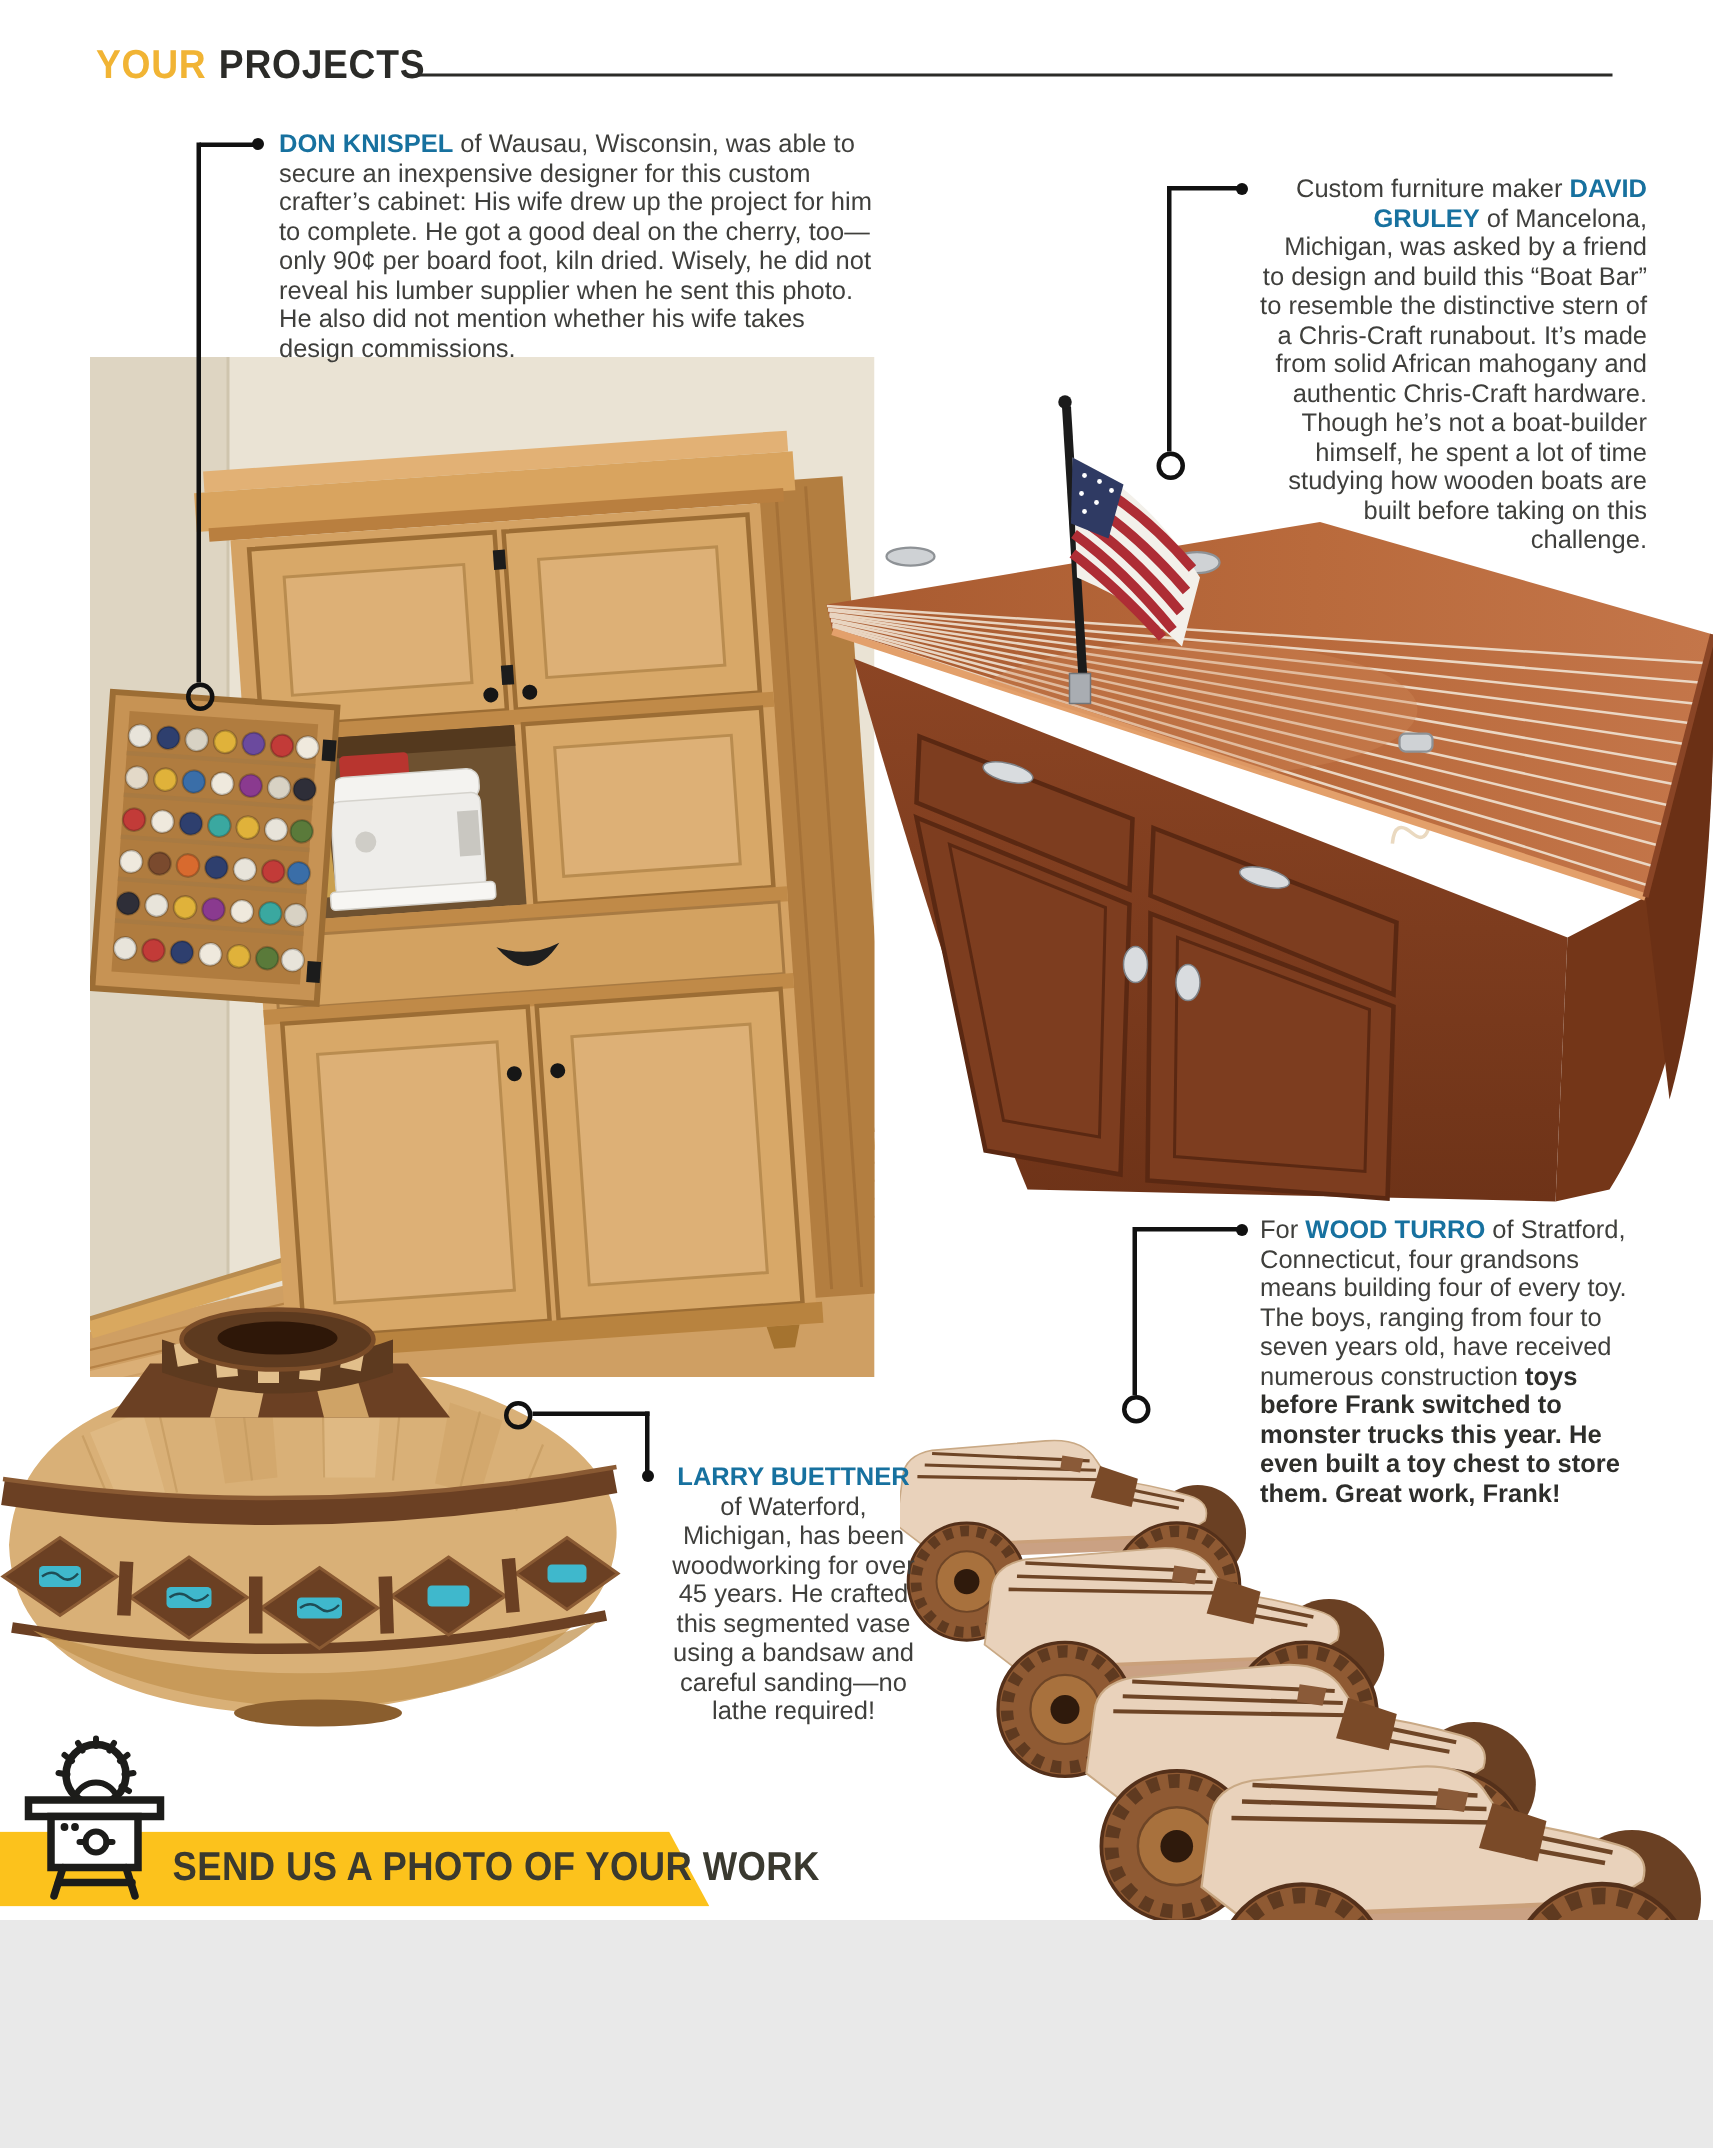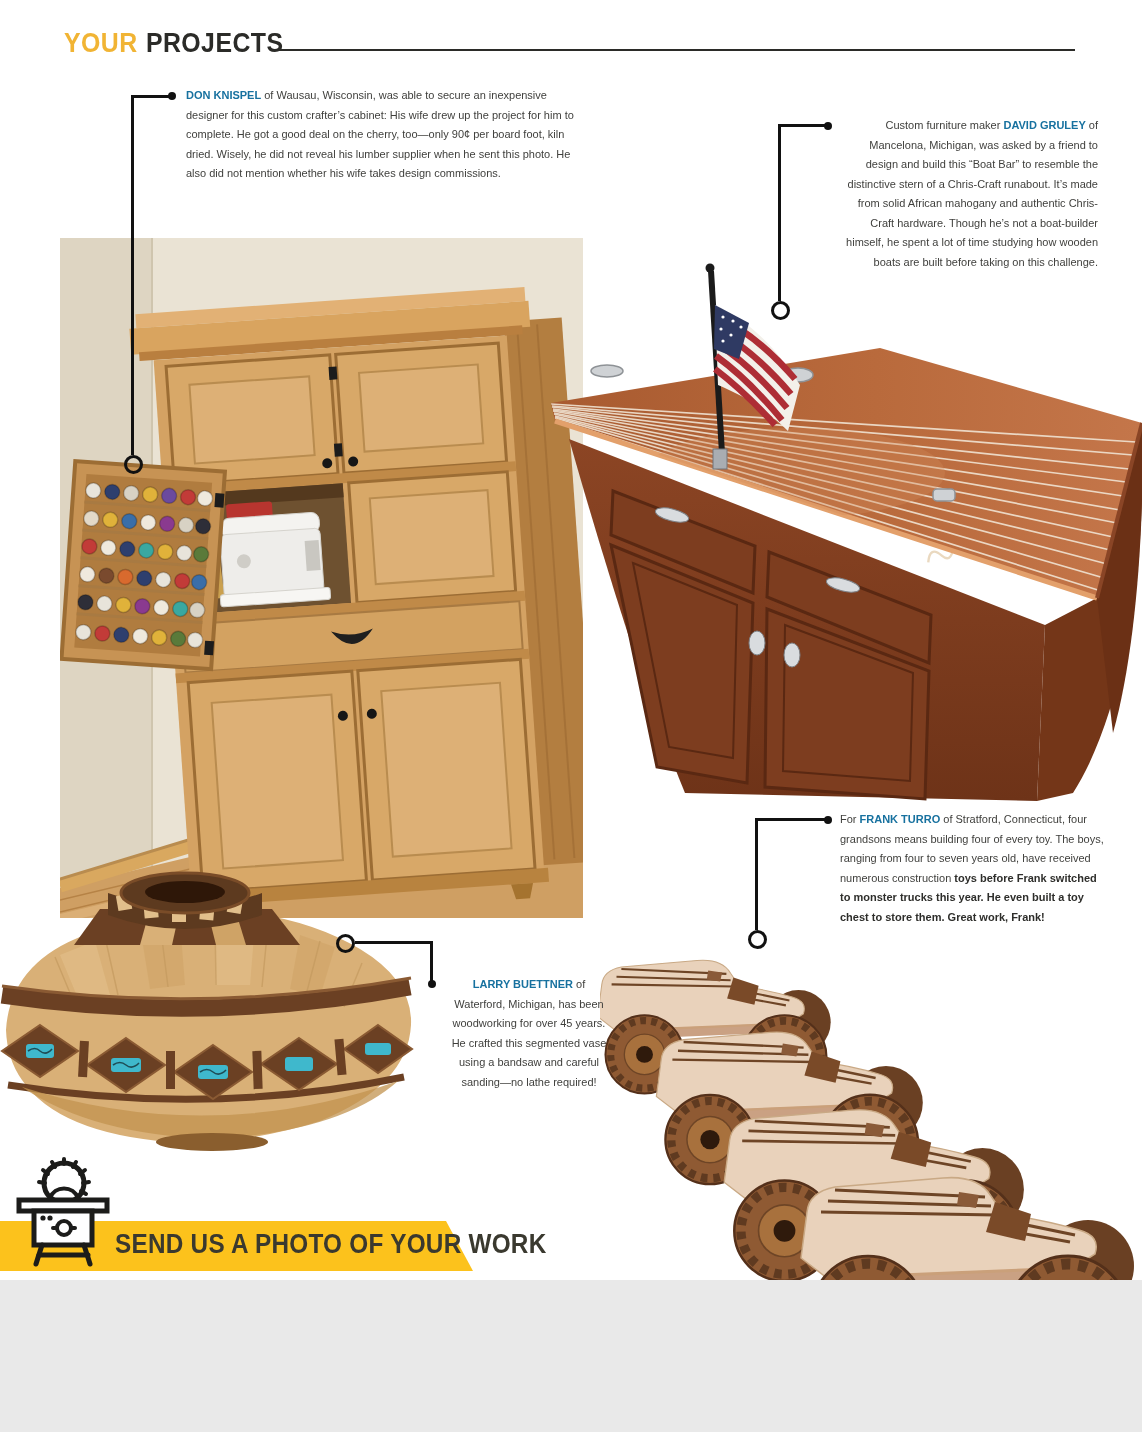--- a/index.html
+++ b/index.html
@@ -4,21 +4,21 @@
 <style>
   html,body{margin:0;padding:0;background:#e9e9e9;}
   .page{position:relative;width:1142px;height:1280px;background:#ffffff;overflow:hidden;
         font-family:"Liberation Sans",sans-serif;color:#3f3f3c;}
   
   .hdr{position:absolute;left:64px;top:28px;font-size:27px;font-weight:800;
        letter-spacing:.5px;transform:scaleX(.92);transform-origin:left;white-space:nowrap;}
   .hdr .y{color:#f1b434;} .hdr .p{color:#2b2b28;margin-left:9px;}
   .hdr-rule{position:absolute;left:278px;top:49px;width:797px;height:2px;background:#2b2b28;}
   
-  .para{position:absolute;font-size:11px;line-height:19.5px;color:#3f3f3c;}
+  .para{position:absolute;font-size:17px;line-height:19.5px;color:#3f3f3c;}
   .pname{color:#17719f;font-weight:700;}
   .emph{font-weight:700;color:#2e2e2b;
         text-shadow:0 0 3px #fff,0 0 3px #fff,0 0 5px #fff,0 0 6px #fff;}
   
   .cl{position:absolute;background:#111;}
   .dot{position:absolute;width:8px;height:8px;border-radius:50%;background:#111;}
   .ring{position:absolute;width:13px;height:13px;border:3px solid #111;border-radius:50%;background:transparent;}
   .photo{position:absolute;}
   
   .band{position:absolute;left:0;top:1221px;width:473px;height:50px;background:#fcc21c;
@@ -391,21 +391,21 @@
 
   <div class="para" style="left:186px;top:86px;width:400px;">
     <span class="pname">DON KNISPEL</span><span> of Wausau, Wisconsin, was able to secure an inexpensive designer for this custom crafter’s cabinet: His wife drew up the project for him to complete. He got a good deal on the cherry, too—only 90¢ per board foot, kiln dried. Wisely, he did not reveal his lumber supplier when he sent this photo. He also did not mention whether his wife takes design commissions.</span>
   </div>
 
   <div class="para" style="left:840px;top:116px;width:258px;text-align:right;">
     <span>Custom furniture maker </span><span class="pname">DAVID GRULEY</span><span> of Mancelona, Michigan, was asked by a friend to design and build this “Boat Bar” to resemble the distinctive stern of a Chris-Craft runabout. It’s made from solid African mahogany and authentic Chris-Craft hardware. Though he’s not a boat-builder himself, he spent a lot of time studying how wooden boats are built before taking on this challenge.</span>
   </div>
 
   <div class="para" style="left:840px;top:810px;width:268px;z-index:10;">
-    <span>For </span><span class="pname">FRANK TURRO</span><span> of Stratford, Connecticut, four grandsons means building four of every toy. The boys, ranging from four to seven years old, have received numerous construction </span><span class="emph">toys before Frank switched to monster trucks this year. He even built a toy chest to store them. Great work, Frank!</span>
+    <span>For </span><span class="pname">WOOD TURRO</span><span> of Stratford, Connecticut, four grandsons means building four of every toy. The boys, ranging from four to seven years old, have received numerous construction </span><span class="emph">toys before Frank switched to monster trucks this year. He even built a toy chest to store them. Great work, Frank!</span>
   </div>
 
   <div class="para" style="left:448px;top:975px;width:162px;z-index:10;text-align:center;">
     <span class="pname">LARRY BUETTNER</span><span> of Waterford, Michigan, has been woodworking for over 45 years. He crafted this segmented vase using a bandsaw and careful sanding—no lathe required!</span>
   </div>
 
   <div>
     <div class="dot" style="left:168px;top:92px;"></div>
     <div class="cl" style="left:133px;top:95px;width:39px;height:3px;"></div>
     <div class="cl" style="left:131px;top:95px;width:3px;height:360px;"></div>

